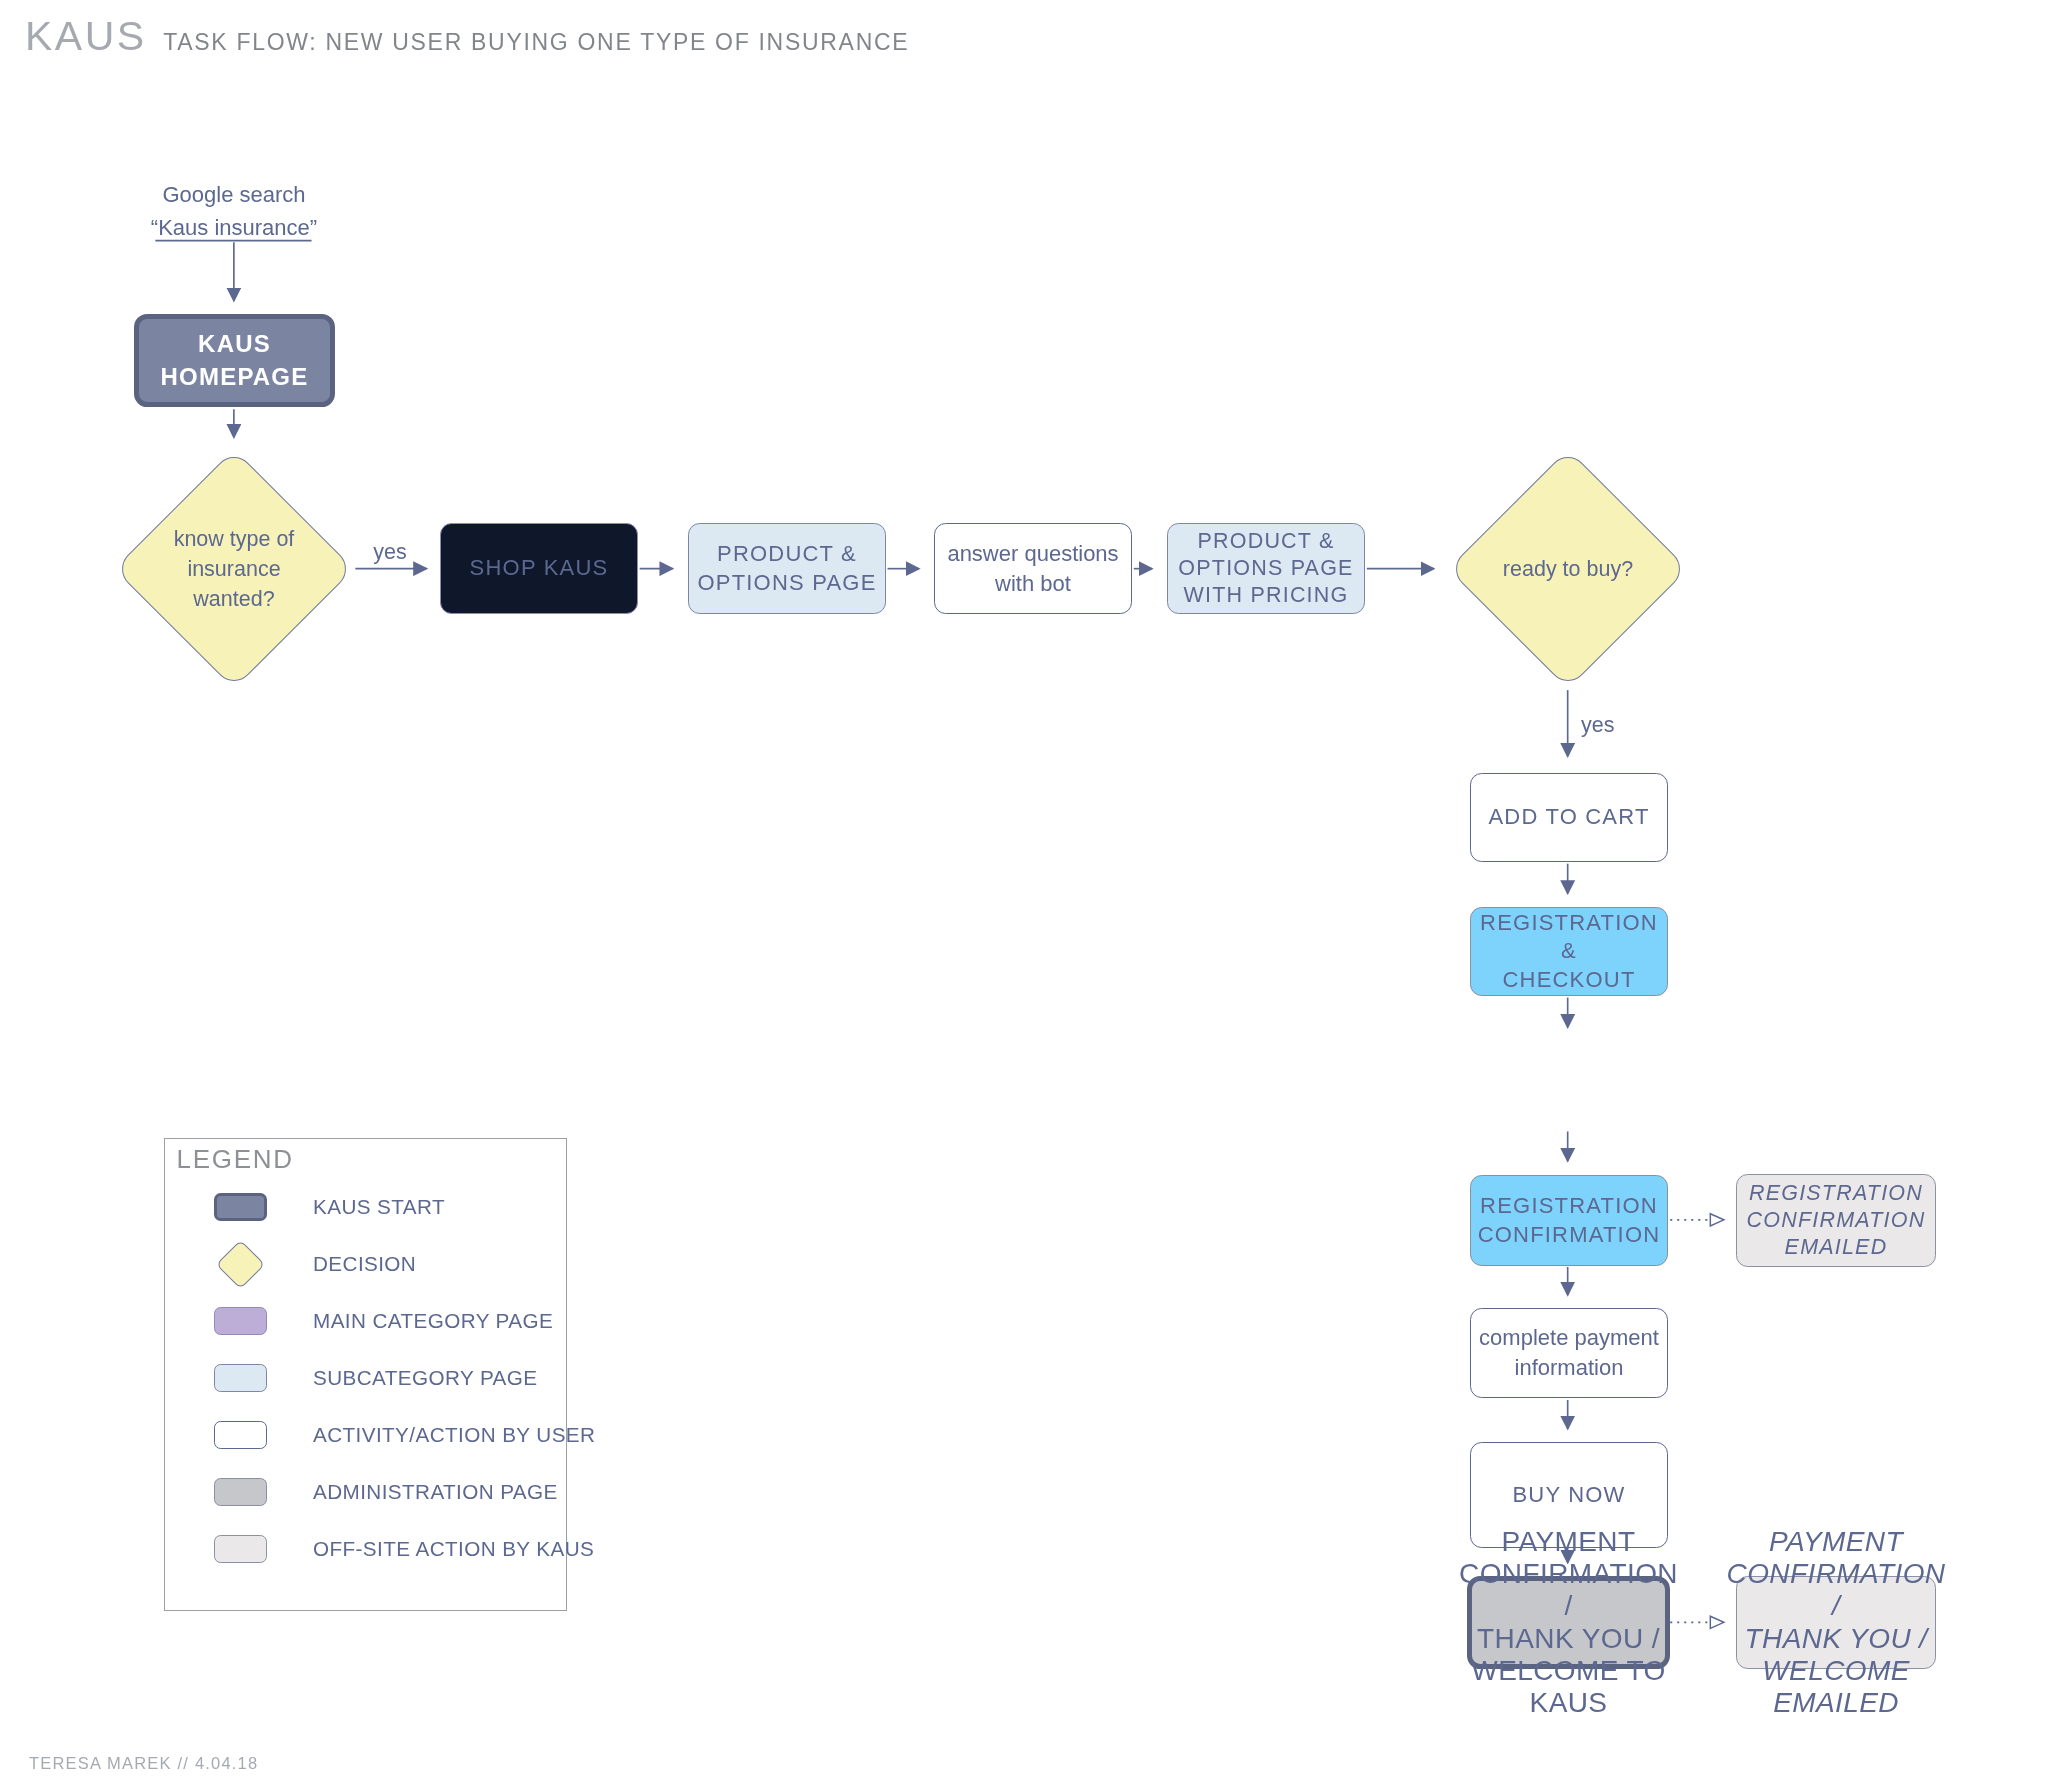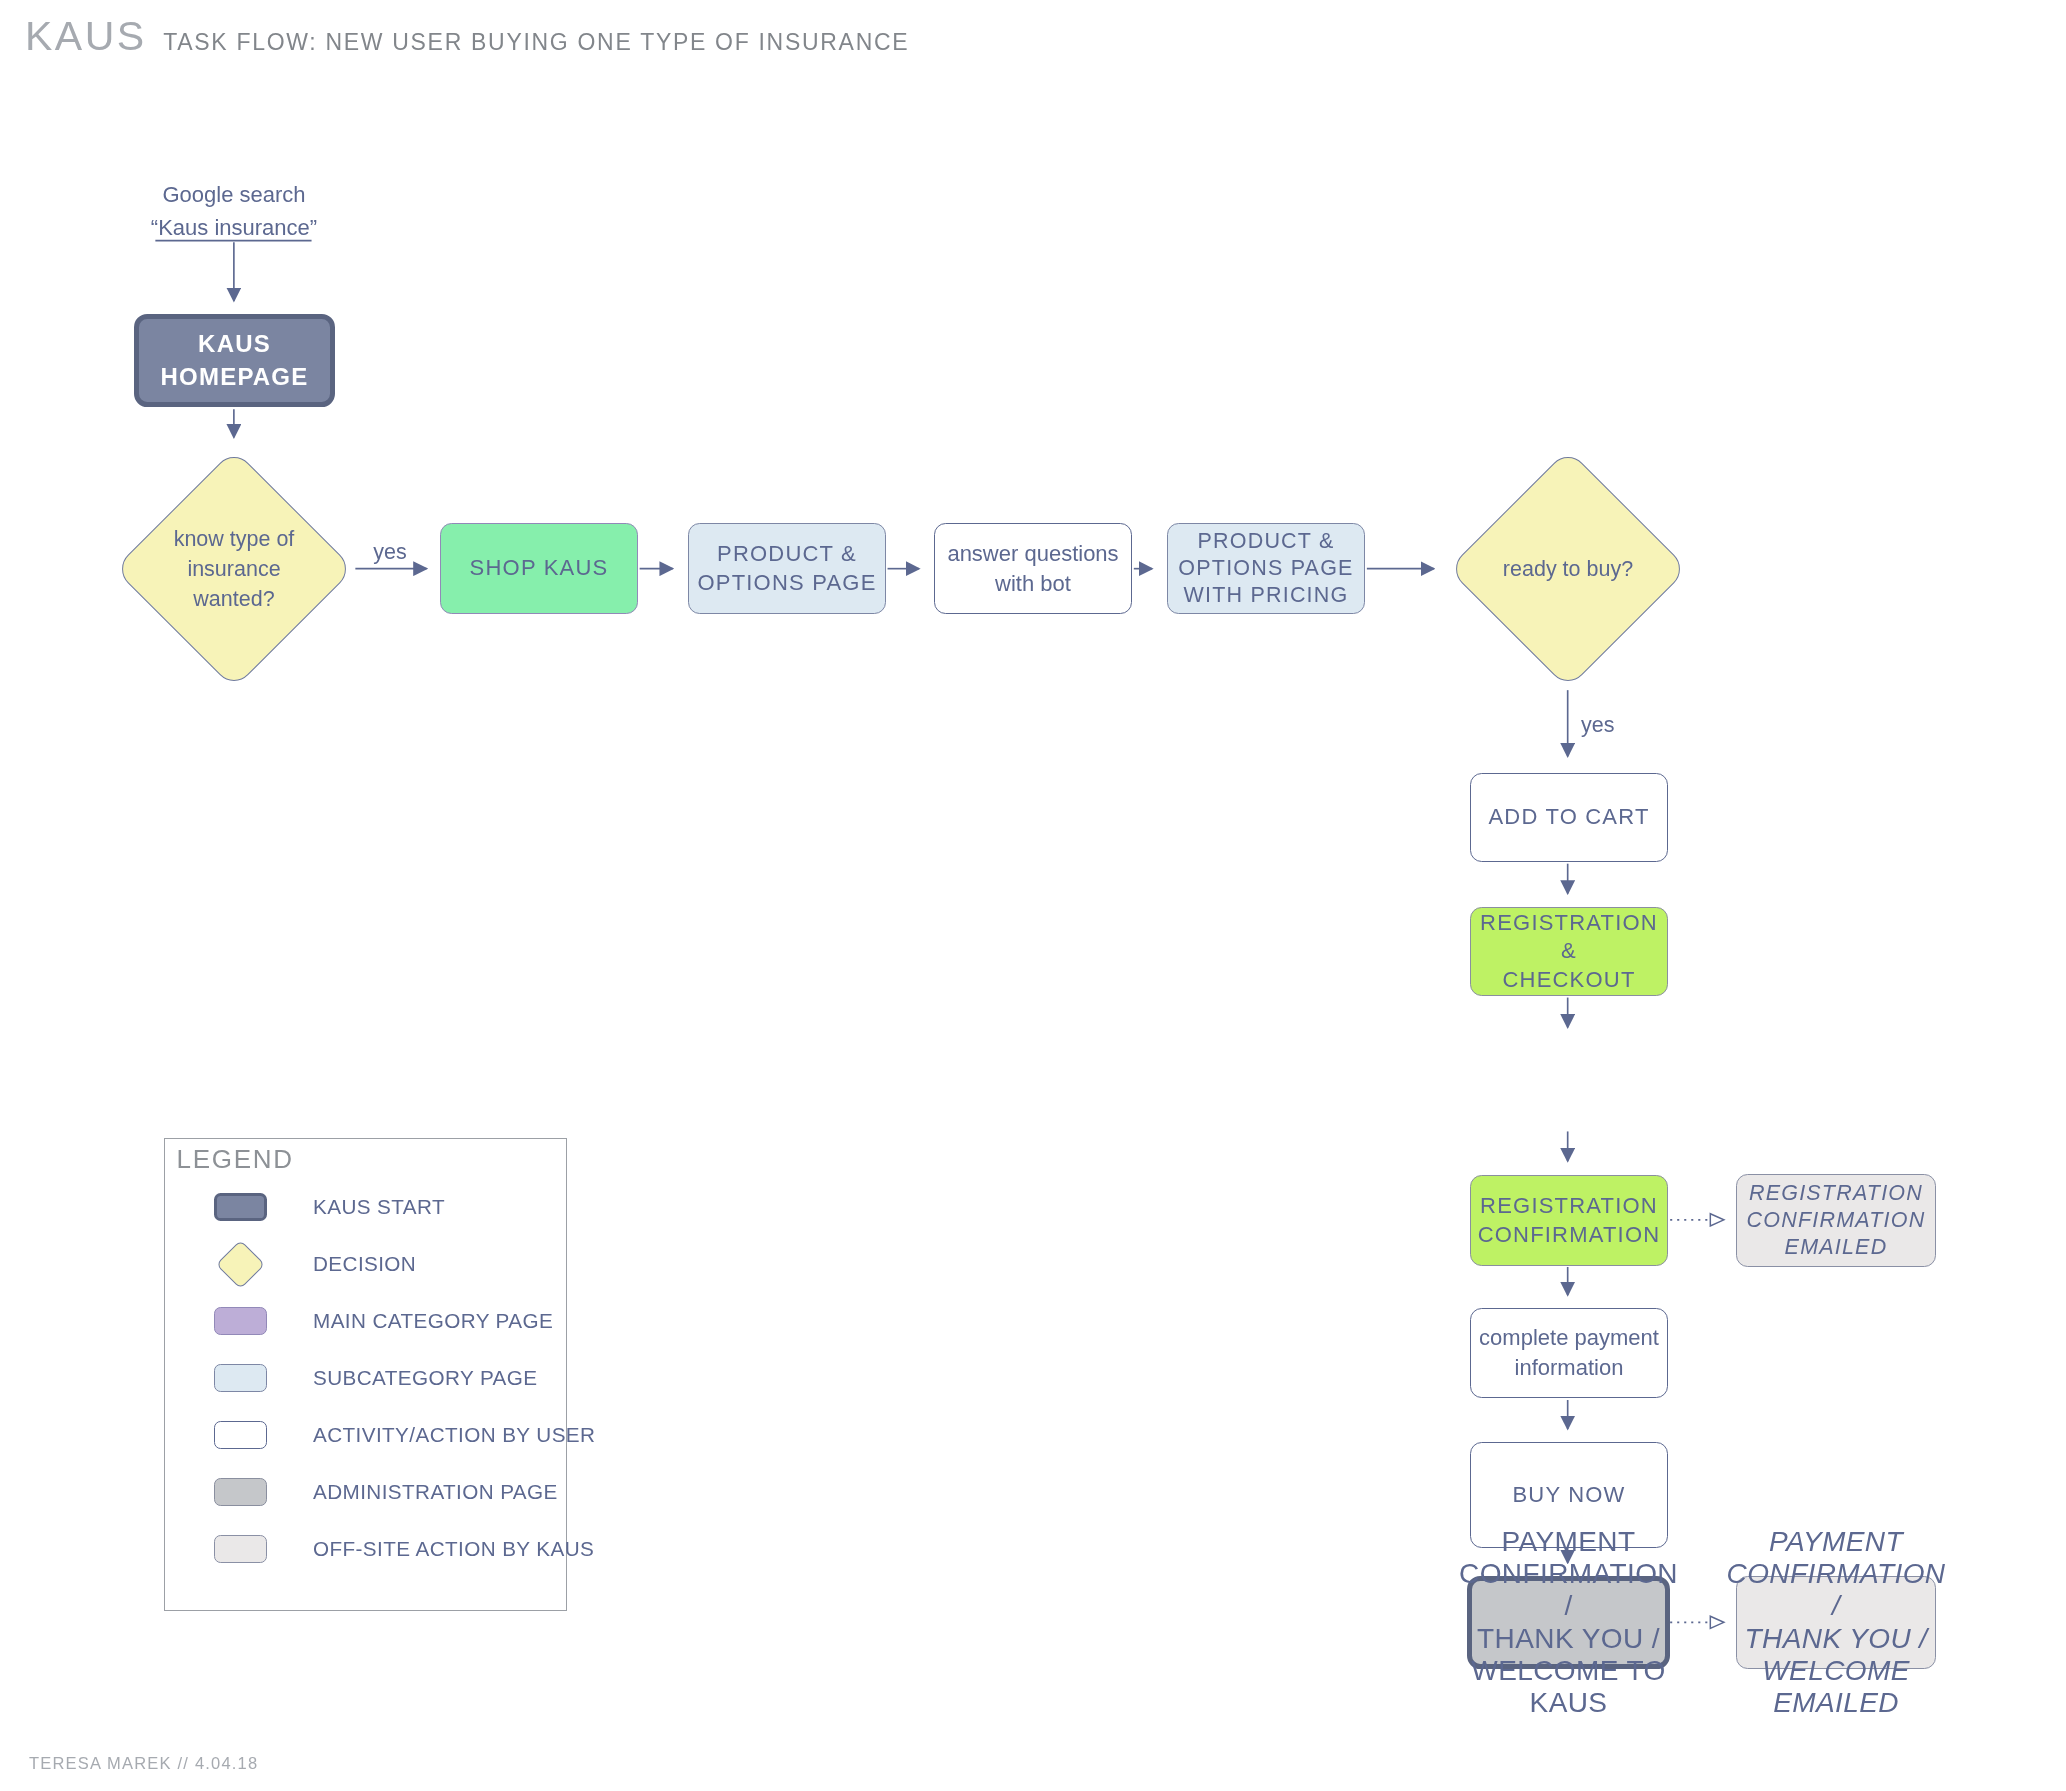--- a/index.html
+++ b/index.html
@@ -18,24 +18,24 @@
     position:absolute; box-sizing:border-box;
     display:flex; align-items:center; justify-content:center;
     text-align:center; border-radius:11.6px;
     white-space:pre-line; color:#5c6890;
   }
   .uc   { font-size:22px; line-height:1.3; letter-spacing:1.2px; }
   .lc   { font-size:22px; line-height:1.35; }
   .tight{ font-size:28px; line-height:1.15; letter-spacing:0.4px; }
   .it   { font-style:italic; }
   .type-start { background:#7b85a1; border:5px solid #5a6480; color:#ffffff; font-weight:700; border-radius:13.2px; font-size:24px; line-height:1.35; letter-spacing:1.2px; }
-  .type-main  { background:#86efac; border:1.7px solid #9289b8; }
+  .type-main  { background:#0f172a; border:1.7px solid #9289b8; }
   .type-sub   { background:#dde9f2; border:1.7px solid #7d87a5; }
   .type-act   { background:#ffffff; border:1.7px solid #5c6890; }
-  .type-admin { background:#bef264; border:1.7px solid #8a8f9f; }
+  .type-admin { background:#7dd3fc; border:1.7px solid #8a8f9f; }
   .type-off   { background:#eae8e8; border:1.7px solid #8a90a5; }
   .type-end   { background:#c5c7ca; border:5px solid #5a6480; border-radius:13.2px; }
   
   .diamond {
     position:absolute; width:170px; height:170px; box-sizing:border-box;
     background:#f7f3b8; border:1.7px solid #6f7a9e; border-radius:20px;
     transform:rotate(45deg);
   }
   .diamond .dlabel {
     position:absolute; inset:0; display:flex; align-items:center; justify-content:center;

